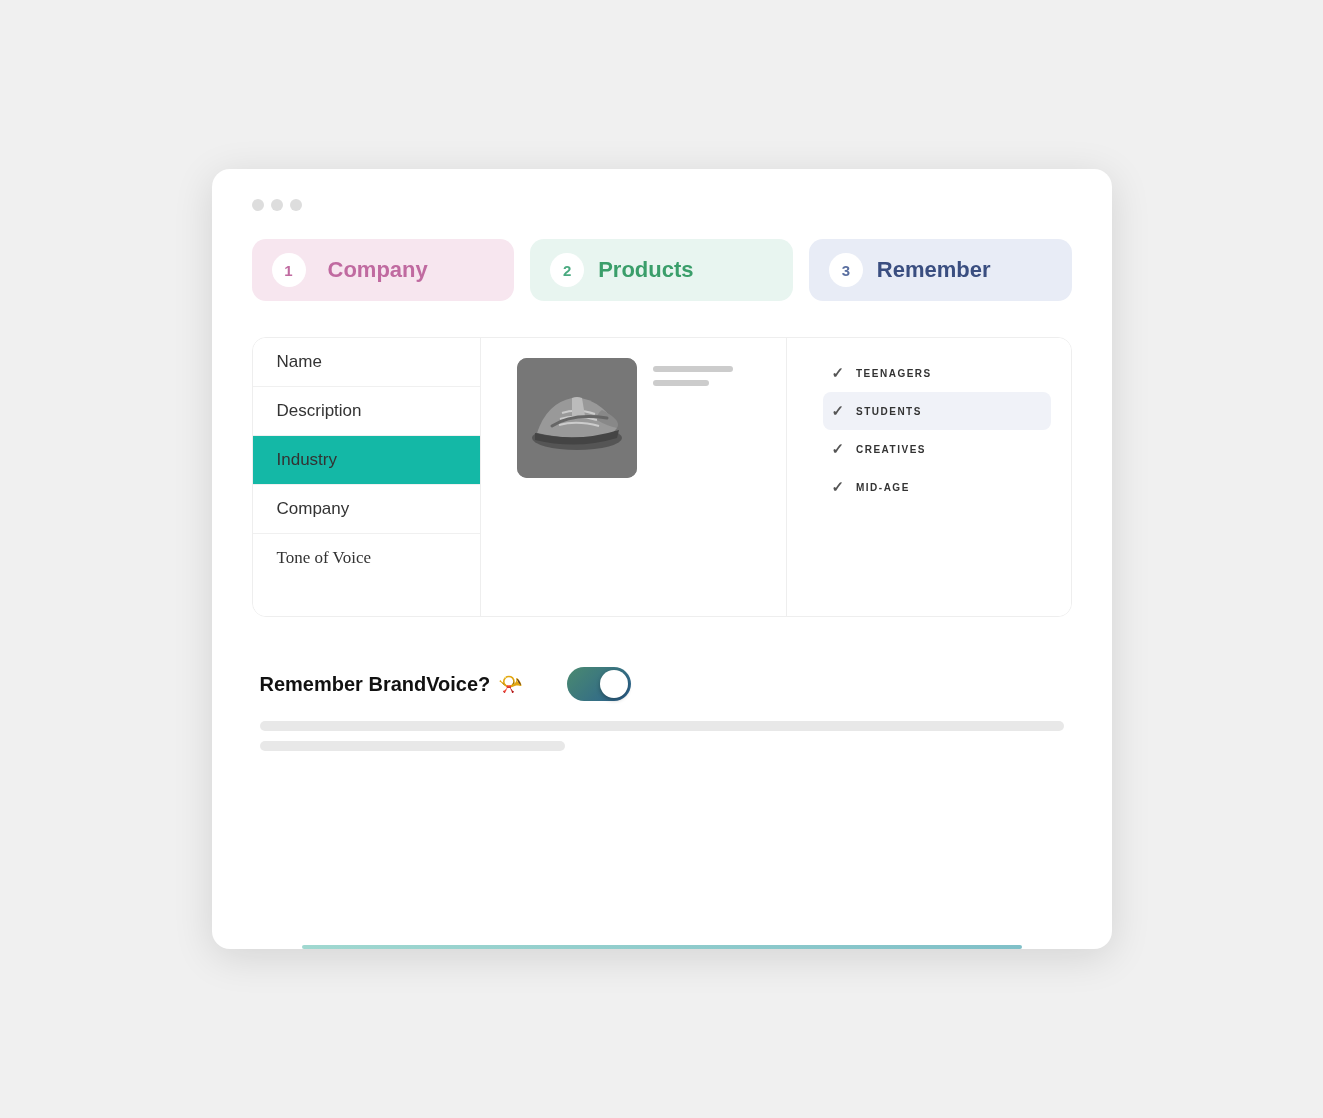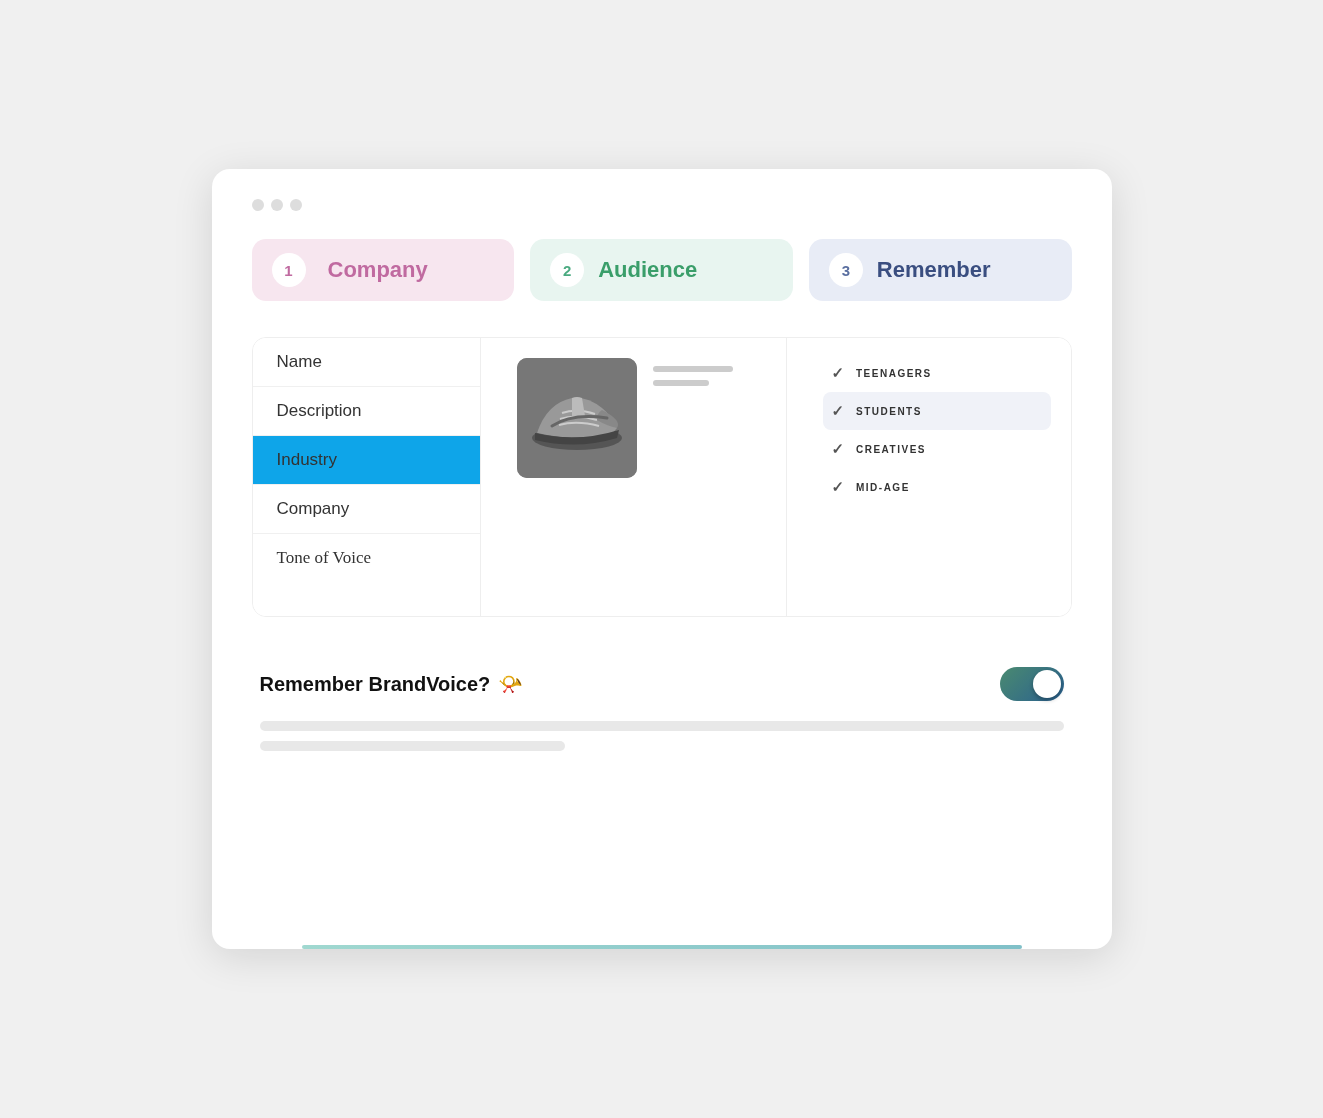--- a/index.html
+++ b/index.html
@@ -111,21 +111,21 @@
       color: #333;
       border-bottom: 1px solid #f0f0f0;
     }
 
     .company-item:last-child {
       border-bottom: none;
       font-family: Liberation Serif, serif;
     }
 
     .company-item.active {
-      background: #0ea5e9;
+      background: #14b8a6;
     }
 
     
     .products-col {
       flex: 1.1;
       background: #fff;
       border-right: 1px solid #eee;
       display: flex;
       align-items: flex-start;
       padding: 20px;
@@ -198,21 +198,21 @@
 
     
     .bottom-section {
       margin-top: 50px;
       padding: 0 8px;
     }
 
     .remember-row {
       display: flex;
       align-items: center;
-      justify-content: space-between;
+      justify-content: flex-start;
       margin-bottom: 20px;
       gap: 44px;
     }
 
     .remember-label {
       font-size: 20px;
       font-weight: 800;
       color: #111;
     }
 
@@ -287,21 +287,21 @@
     <div class="dot"></div>
   </div>
 
   <div class="steps-row">
     <div class="step-card company">
       <div class="step-number">1</div>
       <div class="step-label">Company</div>
     </div>
     <div class="step-card products">
       <div class="step-number">2</div>
-      <div class="step-label">Audience</div>
+      <div class="step-label">Products</div>
     </div>
     <div class="step-card audience">
       <div class="step-number">3</div>
       <div class="step-label">Remember</div>
     </div>
   </div>
 
   <div class="content-row">
 
     <div class="company-col">

